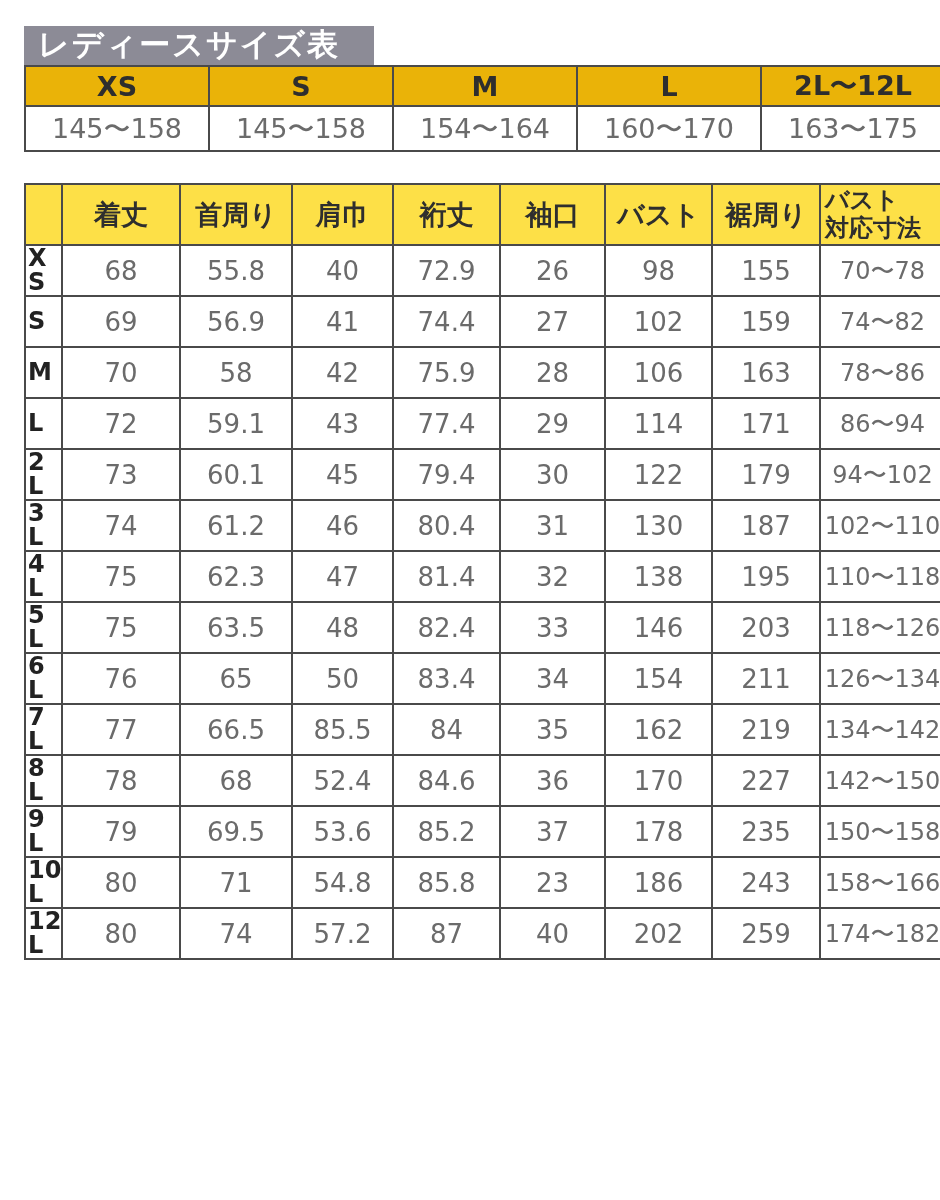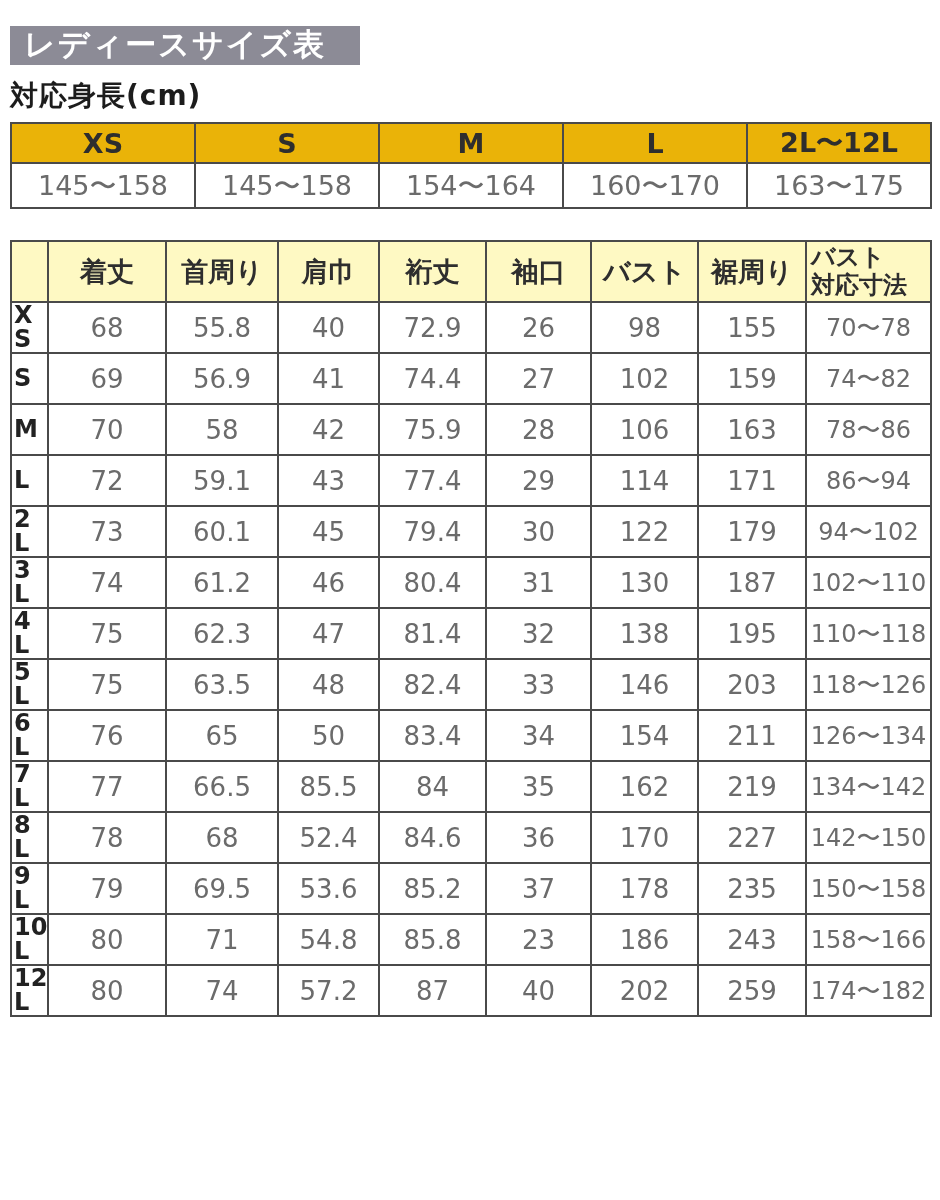--- a/index.html
+++ b/index.html
@@ -8,21 +8,21 @@
     background: #ffffff;
   }
   body {
     width: 940px;
     height: 1200px;
     font-family: "DejaVu Sans", "Liberation Sans", sans-serif;
     position: relative;
     overflow: hidden;
   }
   .page {
-    padding: 26px 10px 0 10px;
+    padding: 26px 10px 0 24px;
   }
   .title {
     display: inline-block;
     background: #8C8B96;
     color: #ffffff;
     font-size: 31px;
     font-weight: bold;
     line-height: 1.0;
     padding: 3px 34px 5px 14px;
     letter-spacing: 2px;
@@ -59,21 +59,21 @@
     background: #ffffff;
     color: #6B6B6B;
     font-size: 27px;
     font-weight: normal;
   }
   
   .size-table { margin-top: 31px; }
   .size-table thead tr { height: 61px; }
   .size-table tbody tr { height: 51px; }
   .size-table thead th {
-    background: #fef9c3;
+    background: #fde047;
     color: #2E2E2E;
     font-size: 27px;
     font-weight: bold;
   }
   .size-table thead th.bust-range-head {
     text-align: left;
     font-size: 24px;
     line-height: 1.15;
     padding-left: 4px;
     white-space: pre-line;
@@ -99,21 +99,20 @@
     letter-spacing: 0;
   }
 </style>
 </head>
 <body>
 
 <div class="page">
 
   <div class="title">レディースサイズ表</div>
 
-  <div class="height-label">対応身長(cm)</div>
 
   <table class="height-table">
     <colgroup>
       <col style="width:184px">
         <col style="width:184px">
         <col style="width:184px">
       <col style="width:184px">
         <col style="width:184px">
     </colgroup>
     <thead>

